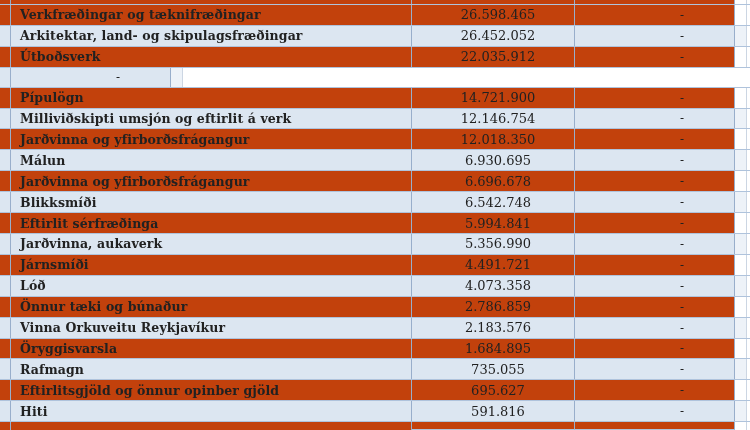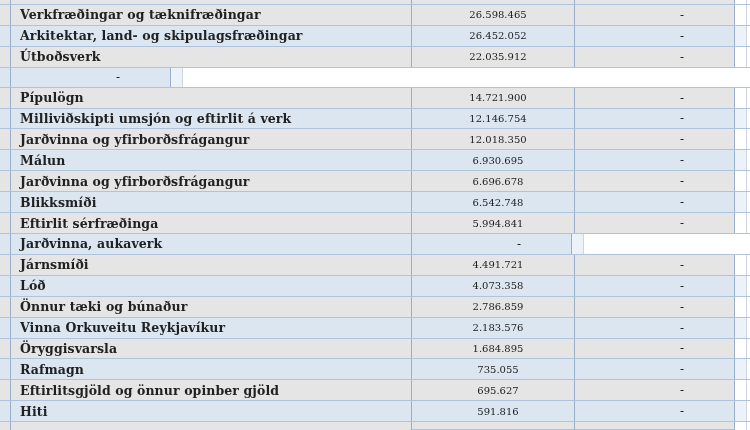--- a/index.html
+++ b/index.html
@@ -16,21 +16,21 @@
     overflow: hidden;
     background: #ffffff;
     font-family: "DejaVu Serif", "Liberation Serif", serif;
     color: var(--text-color, #212121);
   }
   .row {
     display: flex;
     flex-direction: row;
     box-sizing: border-box;
     border-bottom: 1px solid var(--grid-h, #afc3dc);
-    background: #e5e5e5;
+    background: #c2410c;
   }
   .data-row { flex: 1 1 auto; min-height: 0; }
   .partial-top { flex: 0 0 5px; }
   .partial-bottom { flex: 0 0 8px; border-bottom: none; }
   
   .table > .data-row:nth-child(odd) { background: var(--row-alt-bg, #dce6f1); }
   .table > .data-row:nth-child(odd) .sliver-right { background: var(--sliver-tint, #edf2f8); }
 
   .cell {
     box-sizing: border-box;
@@ -49,21 +49,21 @@
     border-right: 1px solid var(--grid-v, #98aecb);
     font-weight: bold;
     font-size: 12.5px;
     letter-spacing: 0.1px;
   }
   .amount-cell {
     width: 163px;
     padding-left: 10px;
     border-right: 1px solid var(--grid-v, #98aecb);
     justify-content: center;
-    font-size: 10px;
+    font-size: 13px;
   }
   .dash-cell {
     width: 160px;
     padding-right: 50px;
     border-right: 1px solid var(--grid-v, #98aecb);
     justify-content: flex-end;
     font-size: 12px;
   }
   .sliver-right {
     width: 12px;
@@ -182,20 +182,21 @@
     <div class="cell label-cell">Eftirlit sérfræðinga</div>
     <div class="cell amount-cell">5.994.841</div>
     <div class="cell dash-cell">-</div>
     <div class="cell sliver-right"></div>
     <div class="cell edge-filler"></div>
   </div>
 
   <div class="row data-row">
     <div class="cell sliver-left"></div>
     <div class="cell label-cell">Jarðvinna, aukaverk</div>
+    <div class="cell amount-cell">5.356.990</div>
     <div class="cell dash-cell">-</div>
     <div class="cell sliver-right"></div>
     <div class="cell edge-filler"></div>
   </div>
 
   <div class="row data-row">
     <div class="cell sliver-left"></div>
     <div class="cell label-cell">Járnsmíði</div>
     <div class="cell amount-cell">4.491.721</div>
     <div class="cell dash-cell">-</div>

